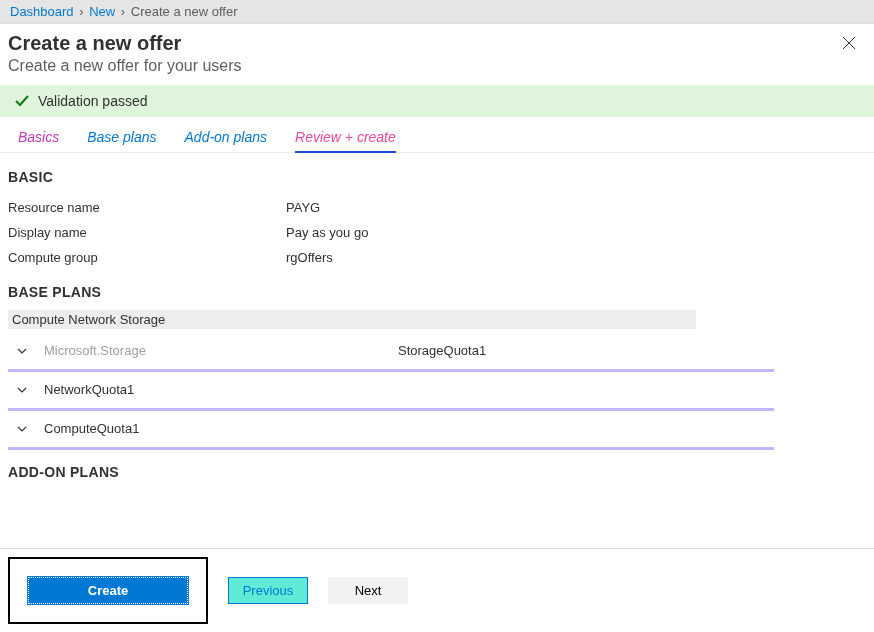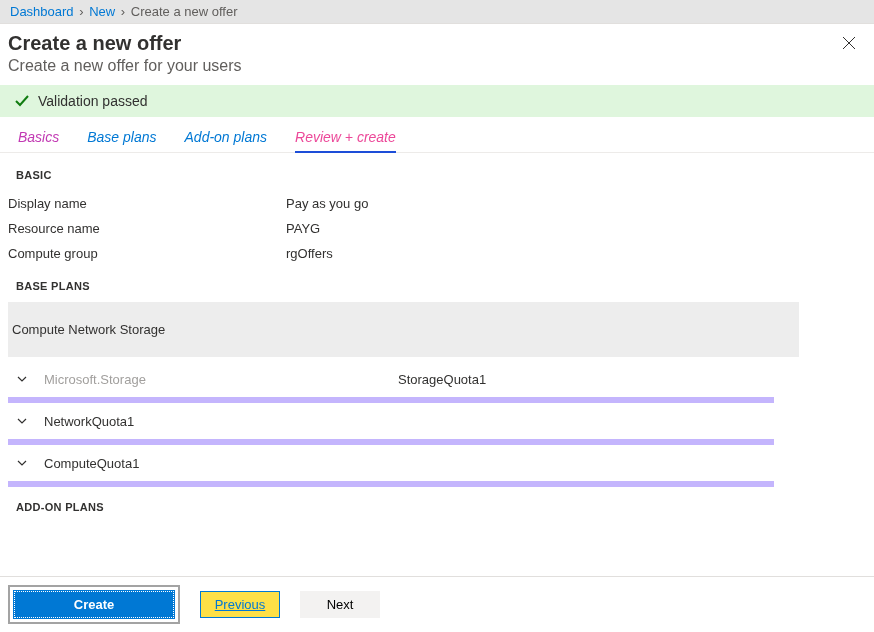--- a/index.html
+++ b/index.html
@@ -62,48 +62,47 @@
   }
   .tab.visited { color: #c239b3; }
   .tab.link { color: #0078d4; }
   .tab.active {
     color: #ec4899;
     border-bottom: 2px solid #1d4ed8;
     margin-bottom: -1px;
   }
   .content { padding: 0 8px; }
   .section-label {
-    font-size: 11px;
+    font-size: 14px;
     font-weight: 600;
     color: #323130;
     text-transform: uppercase;
-    margin: 14px 0 10px 8px;
+    margin: 14px 0 10px 0;
     letter-spacing: 0.3px;
   }
   .kv-row {
     display: flex;
     padding: 5px 0;
     font-size: 13px;
   }
   .kv-row .k { width: 278px; color: #323130; }
   .kv-row .v { color: #323130; }
   .plan-name-bar {
     background: #ededed;
-    padding: 20px 4px;
+    padding: 2px 4px;
     font-size: 13px;
     color: #323130;
     margin-bottom: 4px;
-    width: 791px;
+    width: 688px;
     max-width: 100%;
   }
   .plan-row {
     display: flex;
-    align-items: center;
     padding: 10px 6px;
-    border-bottom: 6px solid #c4b5fd;
+    border-bottom: 3px solid #c4b5fd;
     font-size: 13px;
     width: 766px;
     max-width: 100%;
   }
   .plan-row .chev {
     width: 16px;
     height: 16px;
     margin-right: 14px;
     display: inline-flex;
     align-items: center;
@@ -136,33 +135,32 @@
   }
   .btn-primary {
     background: #0078d4;
     color: #fff;
     font-weight: 600;
     border: 1px dotted #fff;
     outline: 1px solid #0078d4;
     width: 160px;
   }
   .btn-secondary {
-    background: #fde047;
+    background: #5eead4;
     color: #0078d4;
     border: 1px solid #0078d4;
-    text-decoration: underline;
   }
   .btn-disabled {
     background: #f3f2f1;
     color: #000000;
     cursor: default;
   }
   .highlight-box {
-    border: 2px solid #a3a3a3;
-    padding: 4px;
+    border: 2px solid #000000;
+    padding: 18px;
     display: inline-block;
   }
 </style>
 </head>
 <body>
 
 <div class="breadcrumb">
   <a>Dashboard</a>
   <span class="sep">›</span>
   <a>New</a>
@@ -194,26 +192,26 @@
   <div class="tab link">Base plans</div>
   <div class="tab link">Add-on plans</div>
   <div class="tab active">Review + create</div>
 </div>
 
 <div class="content">
 
   <div class="section-label">BASIC</div>
 
   <div class="kv-row">
+    <div class="k">Resource name</div>
+    <div class="v">PAYG</div>
+  </div>
+  <div class="kv-row">
     <div class="k">Display name</div>
     <div class="v">Pay as you go</div>
-  </div>
-  <div class="kv-row">
-    <div class="k">Resource name</div>
-    <div class="v">PAYG</div>
   </div>
   <div class="kv-row">
     <div class="k">Compute group</div>
     <div class="v">rgOffers</div>
   </div>
 
   <div class="section-label">BASE PLANS</div>
 
   <div class="plan-name-bar">Compute Network Storage</div>
 

